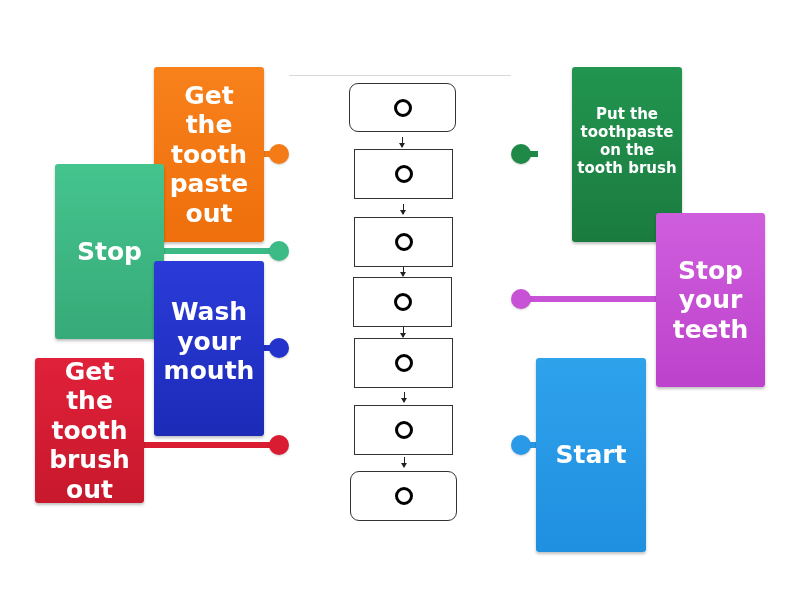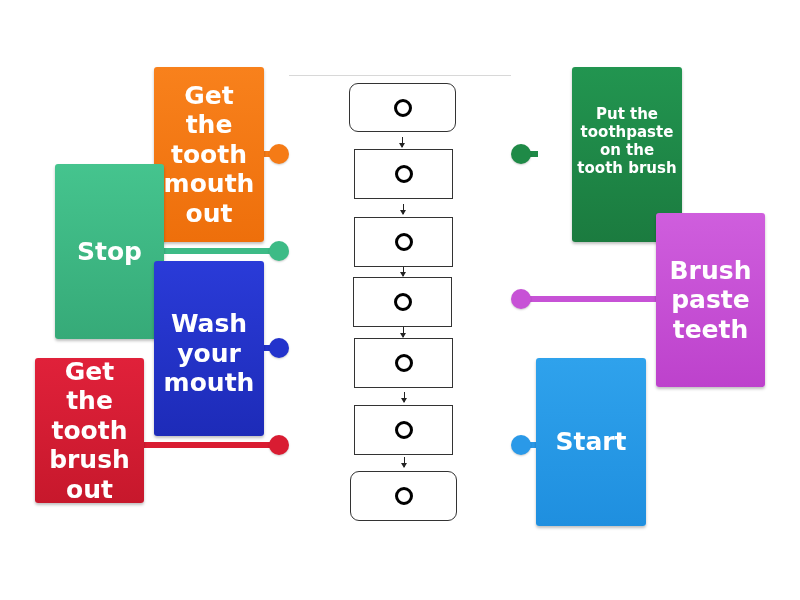--- a/index.html
+++ b/index.html
@@ -48,50 +48,50 @@
     </div>
   <div class="arrow" style="left:404px;top:457px;height:10px;"></div>
   <div class="box round" style="left:350px;top:471px;width:107px;height:50px;">
       <div class="ring"></div>
     </div>
 </div>
 
 <div class="conn" style="left:263px;top:151px;width:16px;background:#f57b16;"></div>
 <div class="dot" style="left:269px;top:144px;background:#f57b16;"></div>
 <div class="card big" style="left:154px;top:67px;width:110px;height:175px;background:linear-gradient(#f8811c,#ee6f0b);">
-    <span>Get the tooth mouth out</span>
+    <span>Get the tooth paste out</span>
   </div>
 
 <div class="conn" style="left:143px;top:248px;width:136px;background:#3dbb86;"></div>
 <div class="dot" style="left:269px;top:241px;background:#3dbb86;"></div>
 <div class="card big" style="left:35px;top:164px;width:109px;height:175px;background:linear-gradient(#45c48e,#36aa78);margin-left:20px;">
     <span>Stop</span>
   </div>
 
 <div class="conn" style="left:263px;top:345px;width:16px;background:#2333cc;"></div>
 <div class="dot" style="left:269px;top:338px;background:#2333cc;"></div>
-<div class="card big" style="left:154px;top:261px;width:110px;height:175px;align-items:flex-start;padding-top:48px;background:linear-gradient(#2a3bd8,#1d2bb8);">
+<div class="card big" style="left:154px;top:261px;width:110px;height:175px;align-items:flex-start;padding-top:36px;background:linear-gradient(#2a3bd8,#1d2bb8);">
     <span>Wash your mouth</span>
   </div>
 
 <div class="conn" style="left:143px;top:442px;width:136px;background:#d91c32;"></div>
 <div class="dot" style="left:269px;top:435px;background:#d91c32;"></div>
 <div class="card big" style="left:35px;top:358px;width:109px;height:145px;background:linear-gradient(#e0213a,#c7182c);">
     <span>Get the tooth brush out</span>
   </div>
 
 <div class="conn" style="left:522px;top:151px;width:16px;background:#1f8a47;"></div>
 <div class="dot" style="left:511px;top:144px;background:#1f8a47;"></div>
 <div class="card small" style="left:536px;top:67px;width:110px;height:175px;align-items:flex-start;padding-top:38px;background:linear-gradient(#229550,#1b7b3f);">
     <span>Put the toothpaste on the tooth brush</span>
   </div>
 
 <div class="conn" style="left:522px;top:296px;width:136px;background:#c752d6;"></div>
 <div class="dot" style="left:511px;top:289px;background:#c752d6;"></div>
 <div class="card big" style="left:656px;top:213px;width:109px;height:174px;background:linear-gradient(#cf5edd,#bd42cc);">
-    <span>Brush paste teeth</span>
+    <span>Stop your teeth</span>
   </div>
 
 <div class="conn" style="left:522px;top:442px;width:16px;background:#2a99e8;"></div>
 <div class="dot" style="left:511px;top:435px;background:#2a99e8;"></div>
-<div class="card big" style="left:536px;top:358px;width:110px;height:168px;background:linear-gradient(#2fa2ec,#1f8fdf);">
+<div class="card big" style="left:536px;top:358px;width:110px;height:194px;background:linear-gradient(#2fa2ec,#1f8fdf);">
     <span>Start</span>
   </div>
 
 </body></html>

